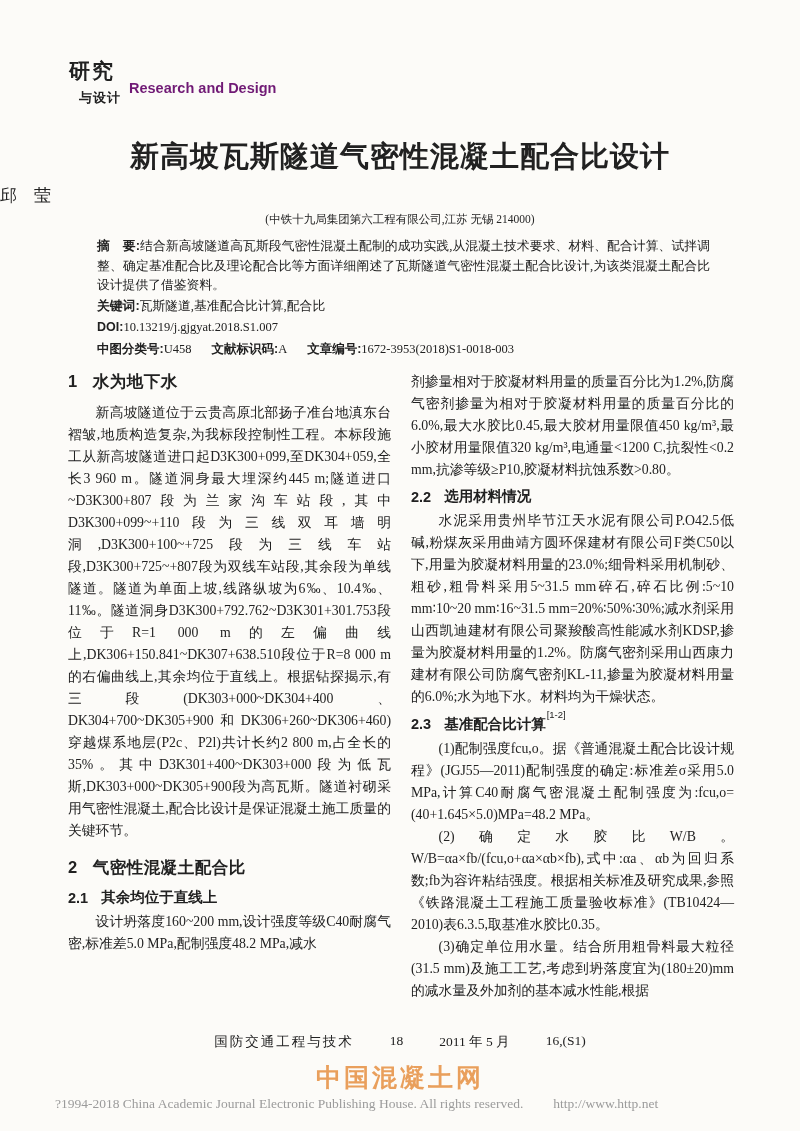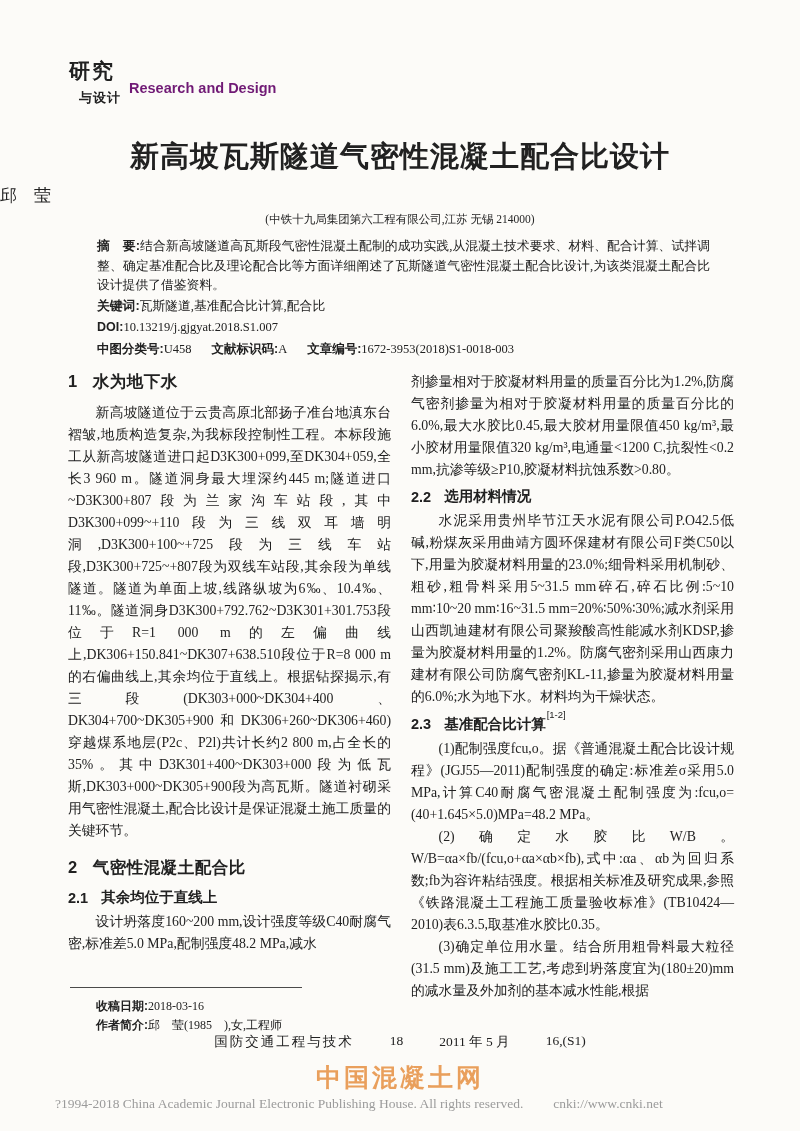--- a/index.html
+++ b/index.html
@@ -88,25 +88,20 @@
       <h2 class="sec sec2">
         <span>2</span>
         <span>气密性混凝土配合比</span>
       </h2>
       <h3 class="subsec">
         <span>2.1</span>
         <span>其余均位于直线上</span>
       </h3>
       <p class="body">设计坍落度160~200 mm,设计强度等级C40耐腐气密,标准差5.0 MPa,配制强度48.2 MPa,减水</p>
 
-      <div class="footnote">
-        <div class="rule"></div>
-        <p class="line"><span class="b-label">收稿日期:</span><span>2018-03-16</span></p>
-        <p class="line"><span class="b-label">作者简介:</span><span>邱　莹(1985　),女,工程师</span></p>
-      </div>
     </div>
 
     <div class="col col-right">
       <p class="cont">剂掺量相对于胶凝材料用量的质量百分比为1.2%,防腐气密剂掺量为相对于胶凝材料用量的质量百分比的6.0%,最大水胶比0.45,最大胶材用量限值450 kg/m³,最小胶材用量限值320 kg/m³,电通量&lt;1200 C,抗裂性&lt;0.2 mm,抗渗等级≥P10,胶凝材料抗蚀系数&gt;0.80。</p>
 
       <h3 class="subsec">
         <span>2.2</span>
         <span>选用材料情况</span>
       </h3>
       <p class="body">水泥采用贵州毕节江天水泥有限公司P.O42.5低碱,粉煤灰采用曲靖方圆环保建材有限公司F类C50以下,用量为胶凝材料用量的23.0%;细骨料采用机制砂、粗砂,粗骨料采用5~31.5 mm碎石,碎石比例:5~10 mm∶10~20 mm∶16~31.5 mm=20%∶50%∶30%;减水剂采用山西凯迪建材有限公司聚羧酸高性能减水剂KDSP,掺量为胶凝材料用量的1.2%。防腐气密剂采用山西康力建材有限公司防腐气密剂KL-11,掺量为胶凝材料用量的6.0%;水为地下水。材料均为干燥状态。</p>
@@ -124,16 +119,16 @@
 
   <div class="page-footer">
     <span class="jname">国防交通工程与技术</span>
     <span>18</span>
     <span>2011 年 5 月</span>
     <span>16,(S1)</span>
   </div>
 
   <div class="watermark">中国混凝土网</div>
   <div class="copyright">
-    <span>?1994-2018 China Academic Journal Electronic Publishing House. All rights reserved.</span><span class="url">cnki://www.cnki.net</span>
+    <span>?1994-2018 China Academic Journal Electronic Publishing House. All rights reserved.</span><span class="url">http://www.http.net</span>
   </div>
 
 </div>
 
 </body></html>

